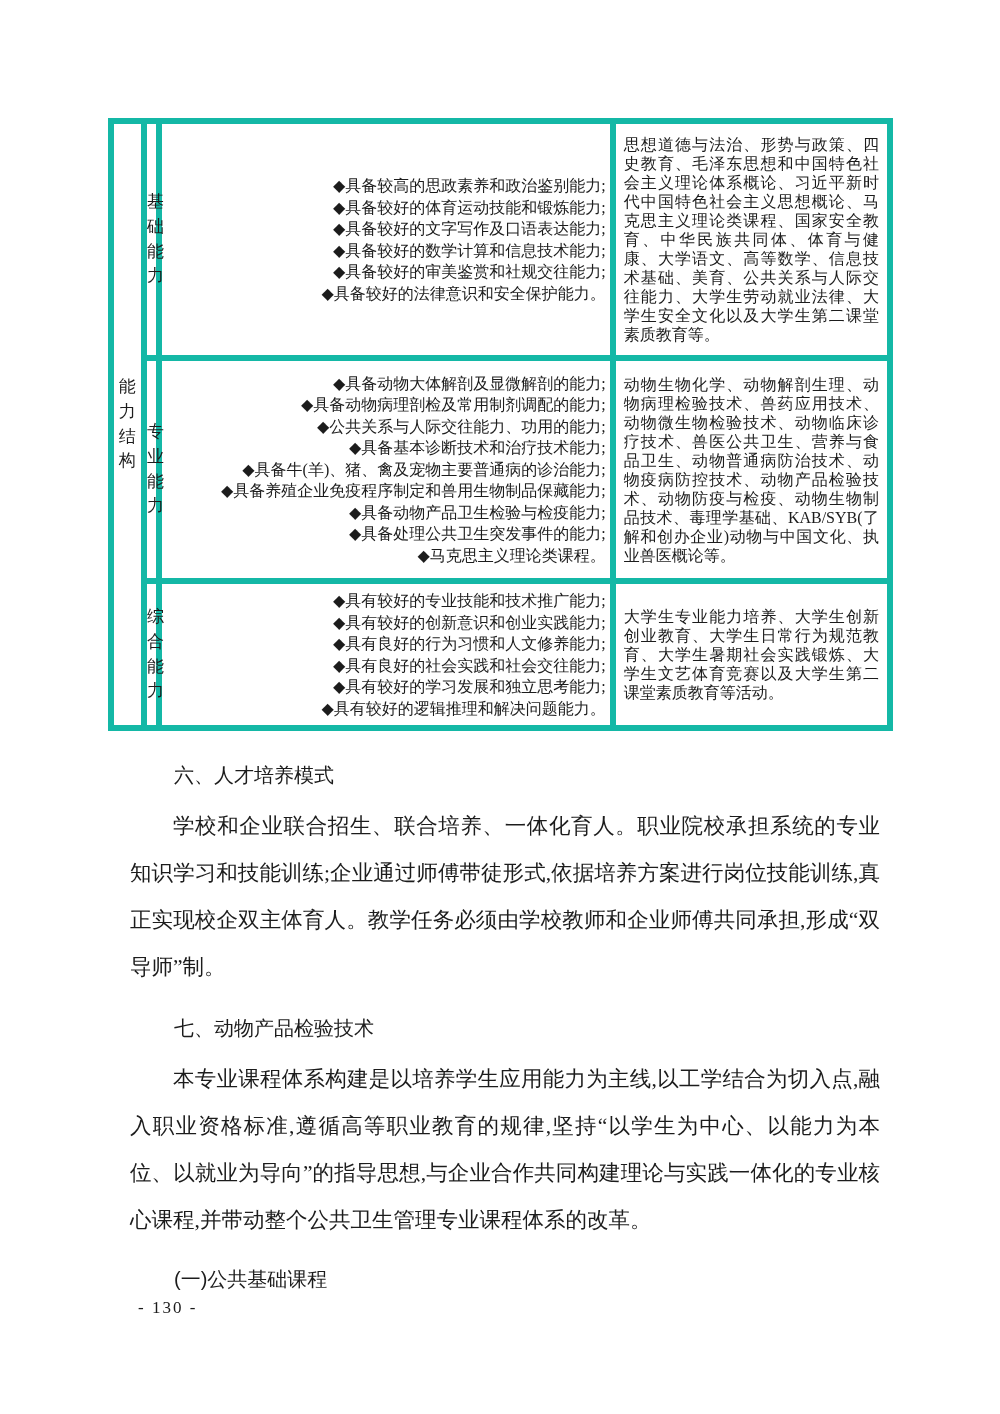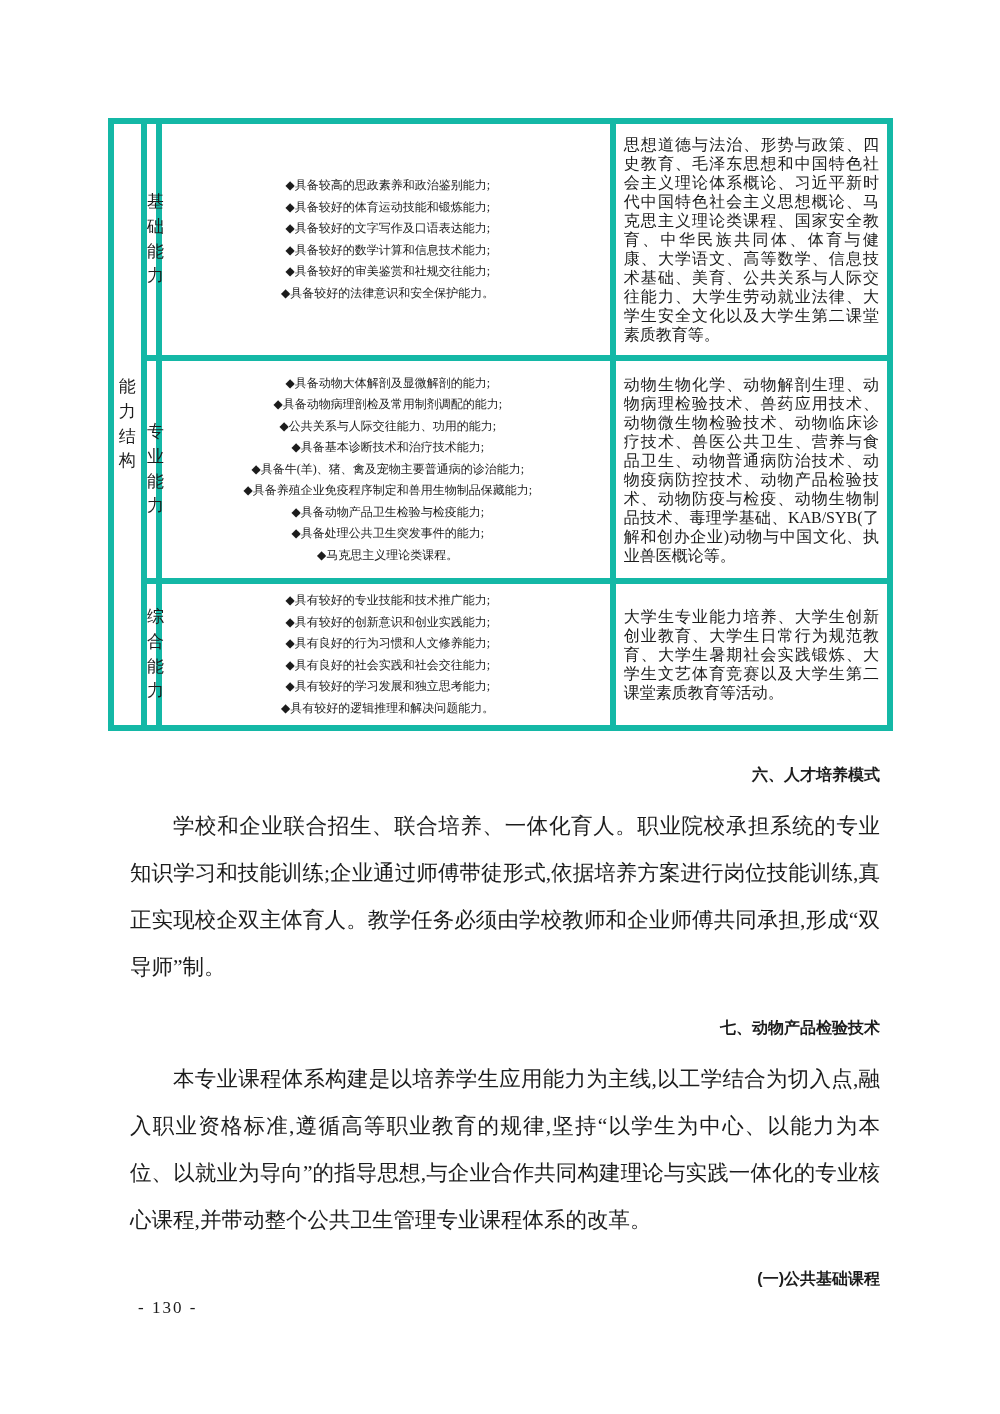--- a/index.html
+++ b/index.html
@@ -41,41 +41,40 @@
   .vtext {
     display: block;
     width: 18px;
     margin: 0 auto;
     font-size: 17px;
     line-height: 1.45;
     text-align: center;
     word-break: break-all;
   }
   .abil-item {
-    font-size: 12px;
+    font-size: 16px;
     line-height: 21.5px;
-    text-align: center;
+    text-align: right;
   }
   .course-text {
     font-size: 16px;
     line-height: 19px;
     text-align: justify;
     text-justify: inter-character;
     word-break: break-all;
   }
 
   
   .sections { margin: 0 13px 0 22px; }
   .sec-heading {
     font-family: "Liberation Sans", "DejaVu Sans", sans-serif;
-    font-weight: bold;
-    font-size: 16px;
+    font-weight: normal;
+    font-size: 20px;
     line-height: 30px;
     margin-left: 44px;
-    text-align: right;
   }
   .h-first  { margin-top: 29px; }
   .h-mid    { margin-top: 22px; }
   .h-last   { margin-top: 20px; }
   .body-para {
     margin-top: 13px;
     font-size: 21.5px;
     line-height: 47px;
     text-align: justify;
     text-justify: inter-character;

